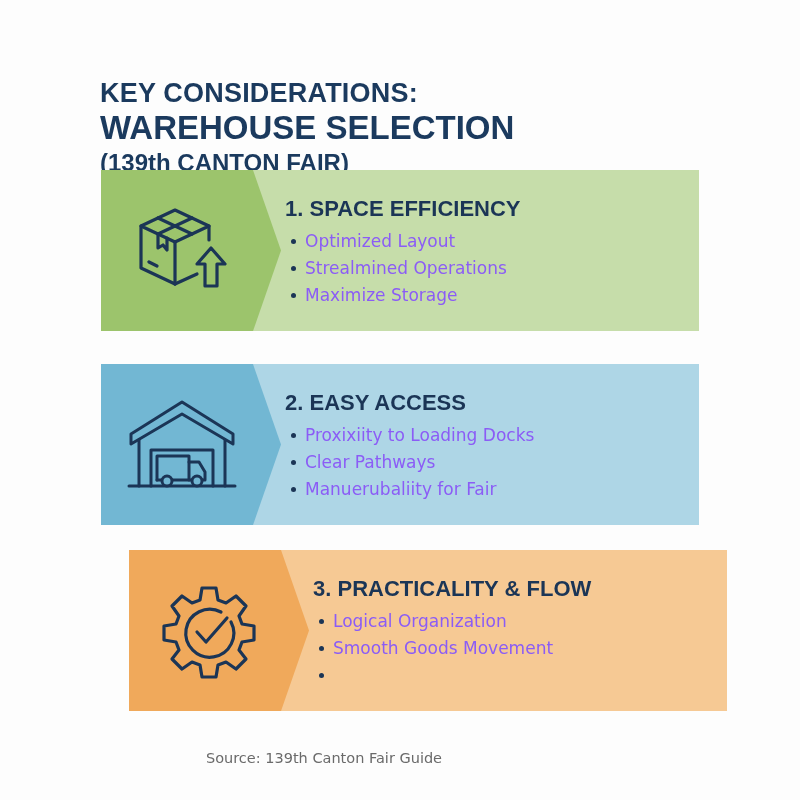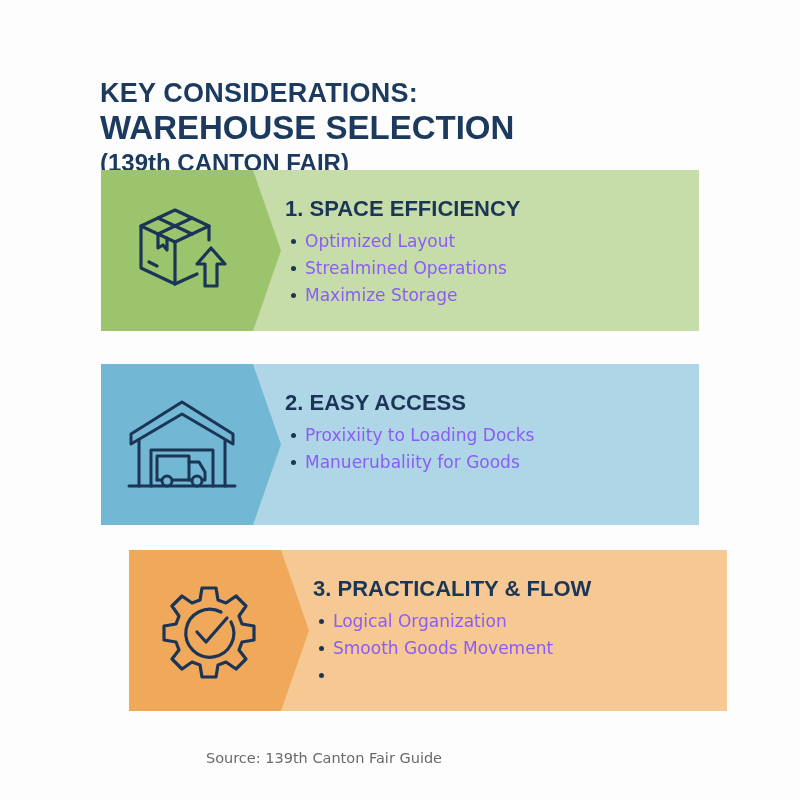--- a/index.html
+++ b/index.html
@@ -71,21 +71,22 @@
       <path d="M30 84 L30 60 L62 60 L62 84"></path>
       <path d="M62 66 L72 66 L78 76 L78 84 L30 84"></path>
       <circle cx="40" cy="85" r="5" fill="#72b7d3"></circle>
       <circle cx="70" cy="85" r="5" fill="#72b7d3"></circle>
     </svg>
   </div>
   <div class="card-text">
     <div class="card-heading">2. EASY ACCESS</div>
     <ul class="card-list">
       <li><span class="dot"></span><span>Proxixiity to Loading Docks</span></li>
-      <li><span class="dot"></span><span>Manuerubaliity for Goods</span></li>
+      <li><span class="dot"></span><span>Clear Pathways</span></li>
+      <li><span class="dot"></span><span>Manuerubaliity for Fair</span></li>
     </ul>
   </div>
 </div>
 
 <div class="card" style="top:550px;margin-left:28px;">
   <div class="card-bg" style="background:#f6c994;"></div>
   <div class="card-left" style="background:#f0a95b;">
     <svg class="card-icon" viewBox="0 0 100 100" fill="none" stroke="#1b3556" stroke-width="3.2" stroke-linejoin="round" stroke-linecap="round">
       <path d="M43 6 L57 6 L59 18 L67 21 L77 14 L87 24 L80 34 L83 42 L95 44 L95 58 L83 60 L80 68 L87 77 L77 87 L67 80 L59 83 L57 95 L43 95 L41 83 L33 80 L23 87 L13 77 L20 68 L17 60 L5 58 L5 44 L17 42 L20 34 L13 24 L23 14 L33 21 L41 18 Z"></path>
       <path d="M72 40 A 24 24 0 1 1 62 30"></path>

